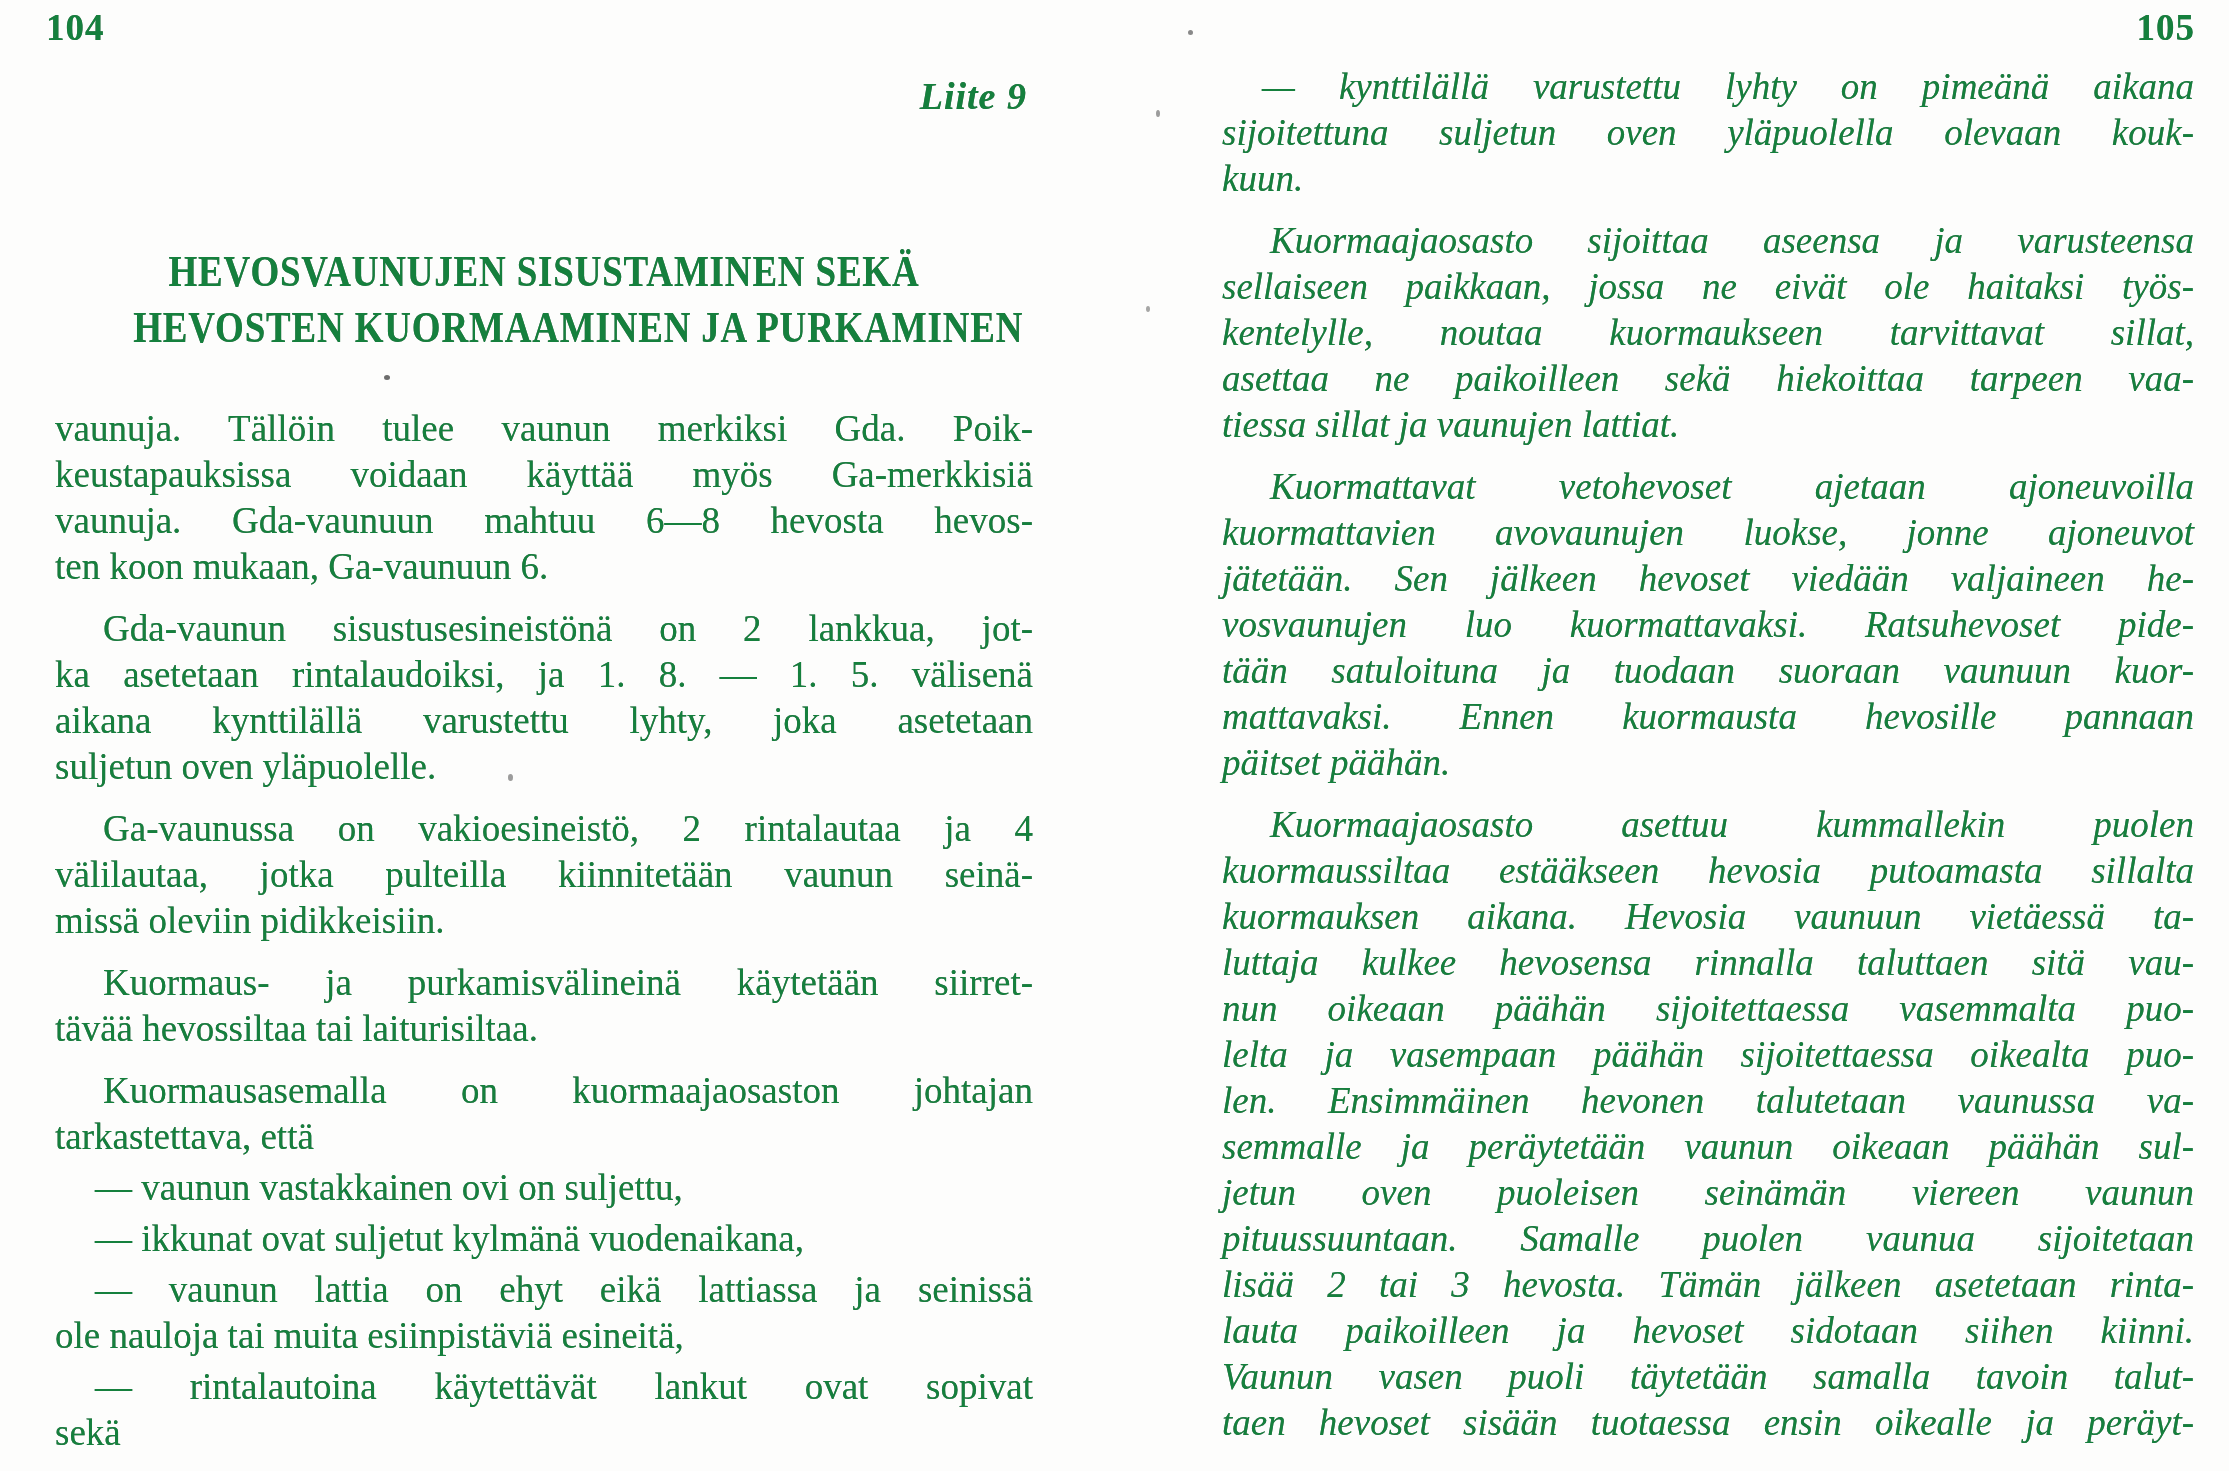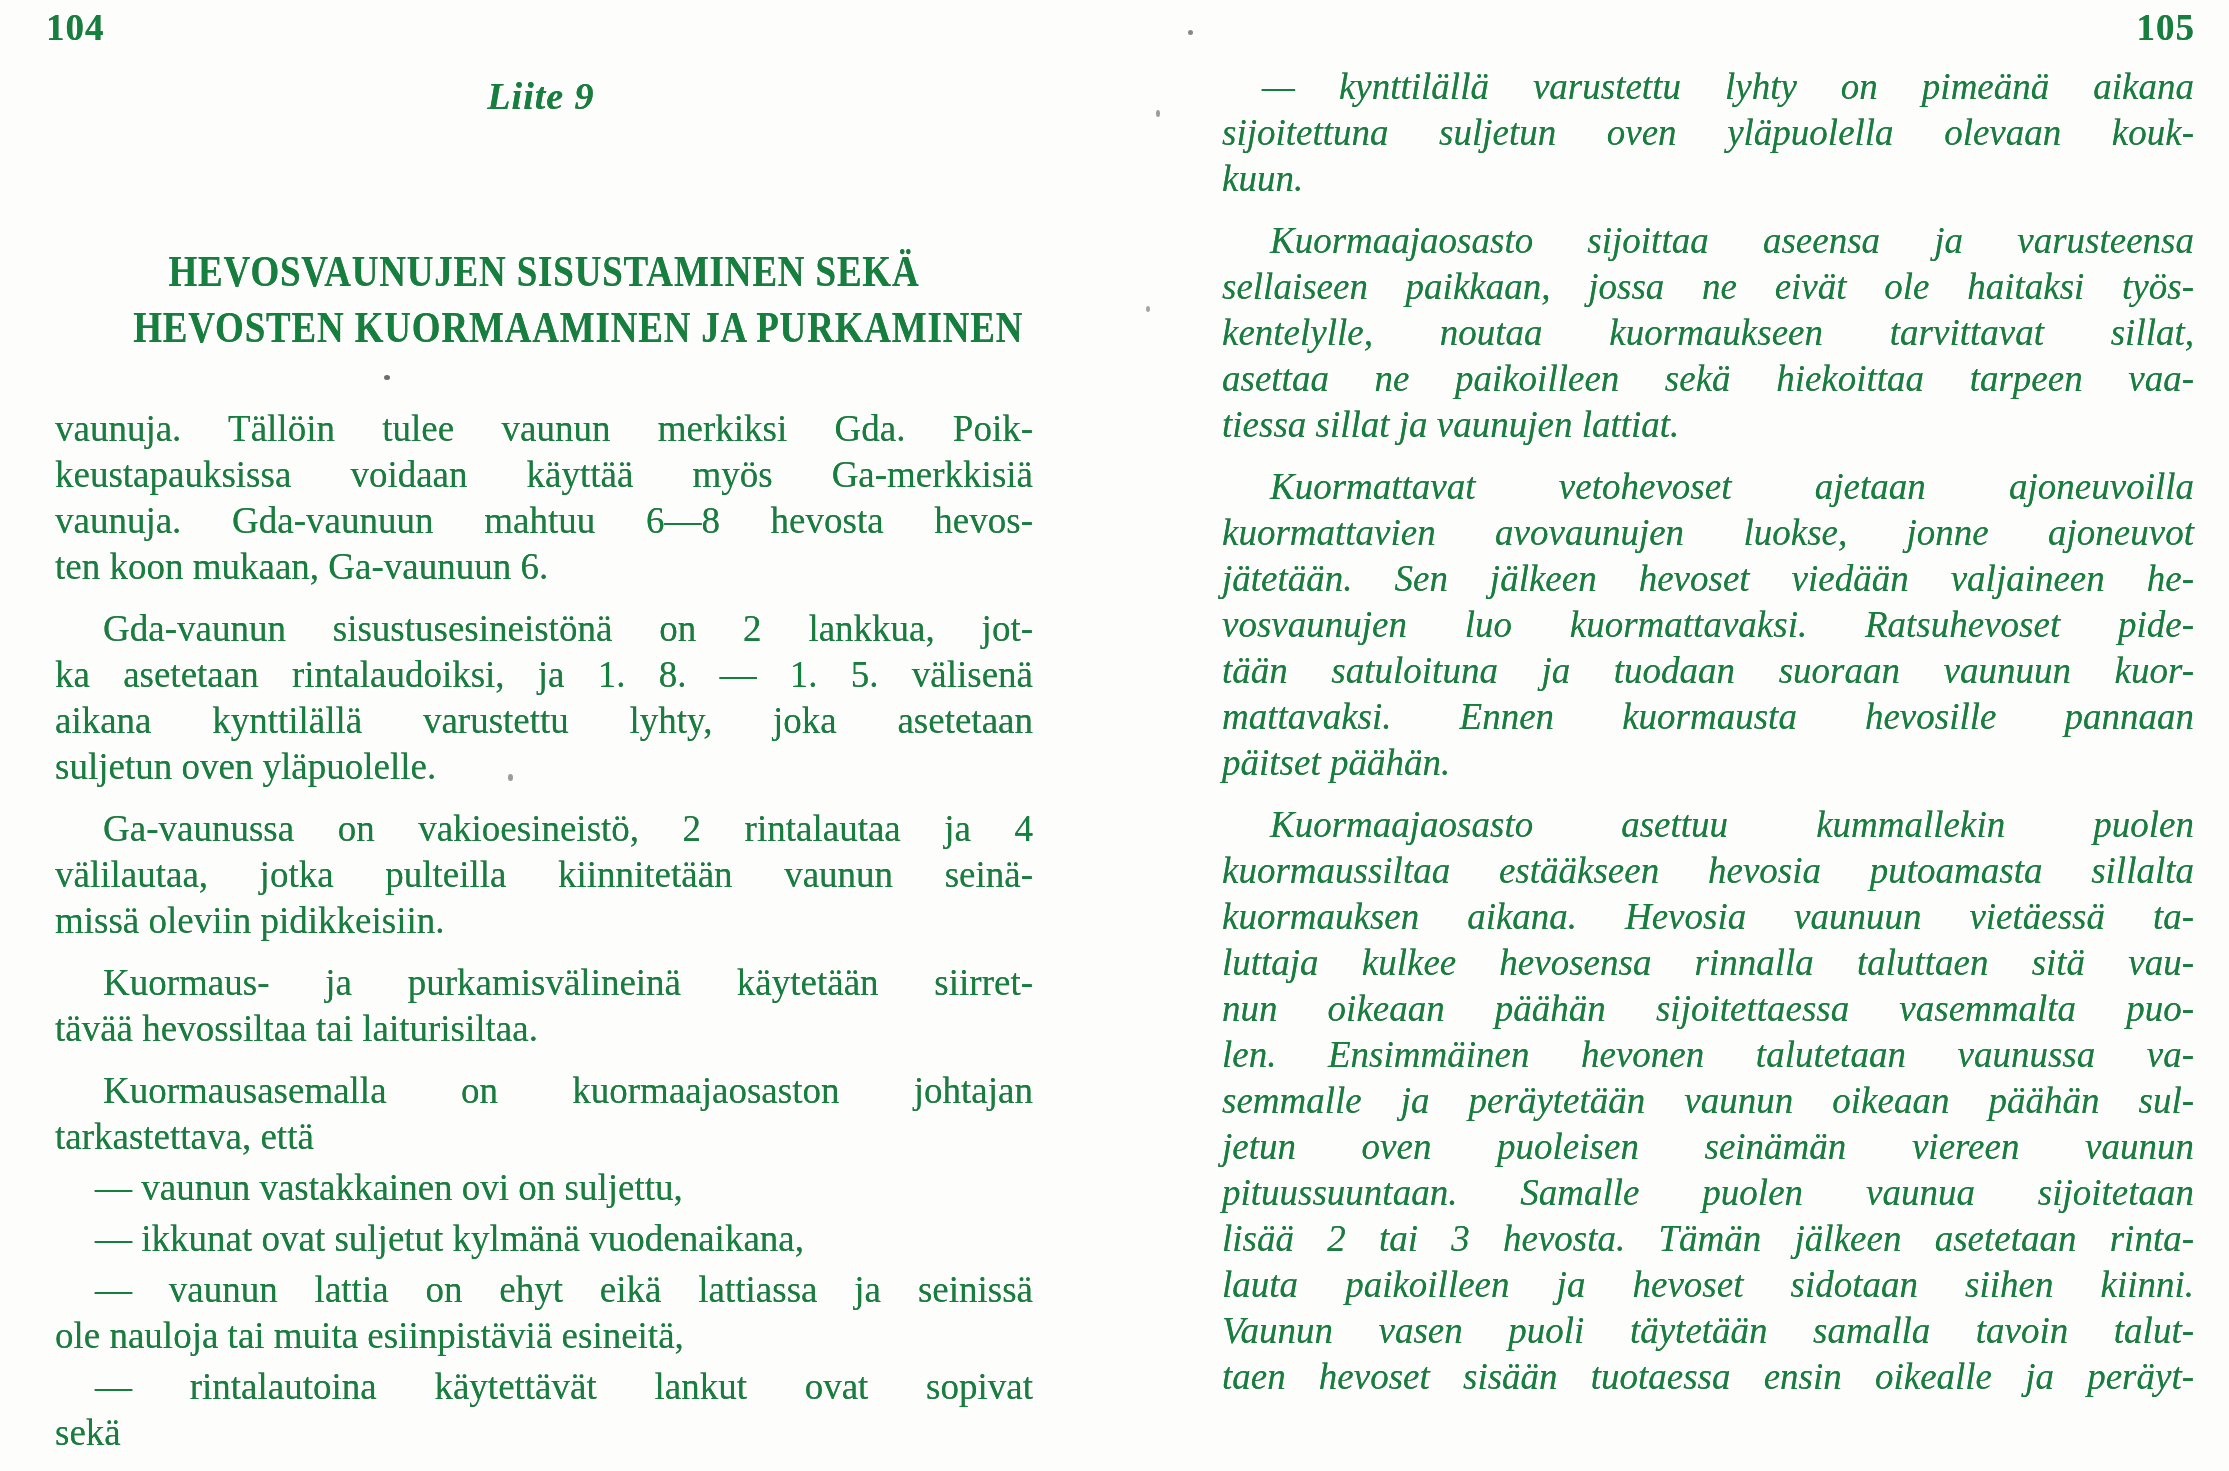--- a/index.html
+++ b/index.html
@@ -13,21 +13,21 @@
     text-shadow:0 0 0.5px rgba(10,10,10,.55);
   }
   .page-number{
     position:absolute;top:6px;
     font-size:37px;font-weight:bold;letter-spacing:1px;
   }
   #pn-left{left:46px;}
   #pn-right{right:34px;}
   #annex{
     position:absolute;left:55px;top:74px;width:972px;
-    text-align:center;font-style:italic;font-weight:bold;font-size:38px;
+    text-align:right;font-style:italic;font-weight:bold;font-size:38px;
     letter-spacing:1px;
   }
   #title{
     position:absolute;left:55px;top:244px;width:978px;
     text-align:center;
   }
   .title-line{
     font-weight:bold;font-size:44px;line-height:56px;
     white-space:nowrap;
     transform:scaleX(.84);transform-origin:50% 50%;
@@ -127,20 +127,21 @@
         <div class="line">tään satuloituna ja tuodaan suoraan vaunuun kuor-</div>
         <div class="line">mattavaksi. Ennen kuormausta hevosille pannaan</div>
         <div class="line last">päitset päähän.</div>
       </div>
       <div class="para">
         <div class="line indent">Kuormaajaosasto asettuu kummallekin puolen</div>
         <div class="line">kuormaussiltaa estääkseen hevosia putoamasta sillalta</div>
         <div class="line">kuormauksen aikana. Hevosia vaunuun vietäessä ta-</div>
         <div class="line">luttaja kulkee hevosensa rinnalla taluttaen sitä vau-</div>
         <div class="line">nun oikeaan päähän sijoitettaessa vasemmalta puo-</div>
+        <div class="line">lelta ja vasempaan päähän sijoitettaessa oikealta puo-</div>
         <div class="line">len. Ensimmäinen hevonen talutetaan vaunussa va-</div>
         <div class="line">semmalle ja peräytetään vaunun oikeaan päähän sul-</div>
         <div class="line">jetun oven puoleisen seinämän viereen vaunun</div>
         <div class="line">pituussuuntaan. Samalle puolen vaunua sijoitetaan</div>
         <div class="line">lisää 2 tai 3 hevosta. Tämän jälkeen asetetaan rinta-</div>
         <div class="line">lauta paikoilleen ja hevoset sidotaan siihen kiinni.</div>
         <div class="line">Vaunun vasen puoli täytetään samalla tavoin talut-</div>
         <div class="line">taen hevoset sisään tuotaessa ensin oikealle ja peräyt-</div>
       </div>
     </div>

